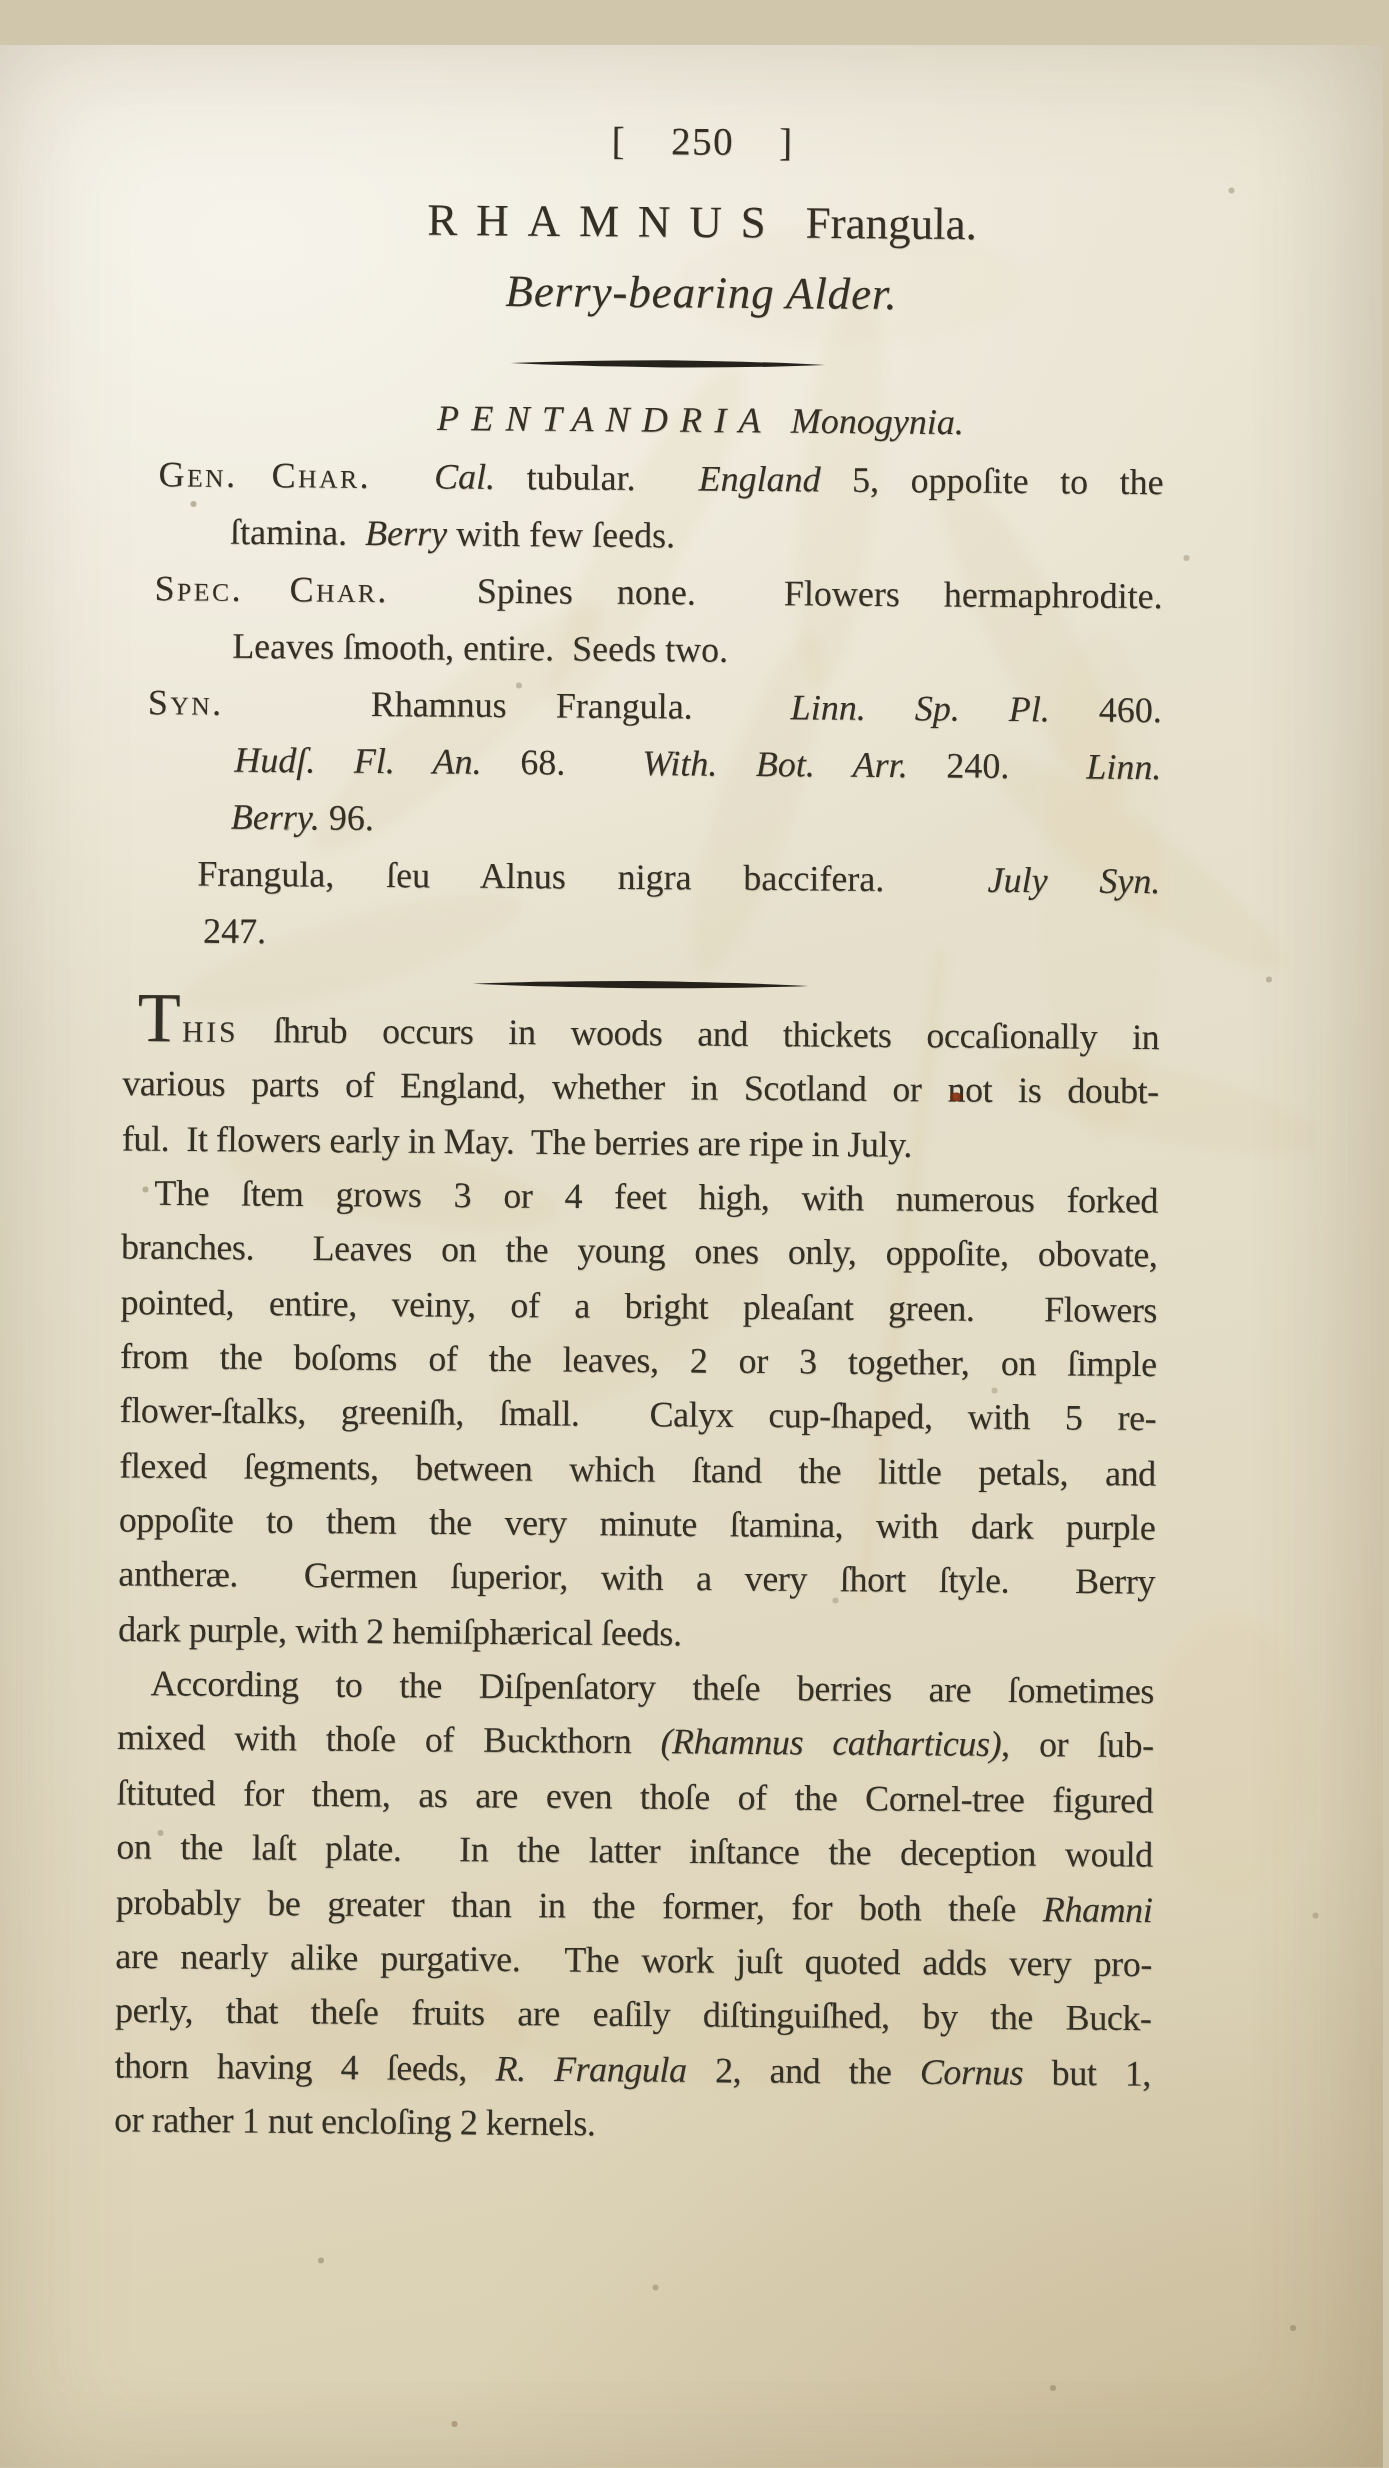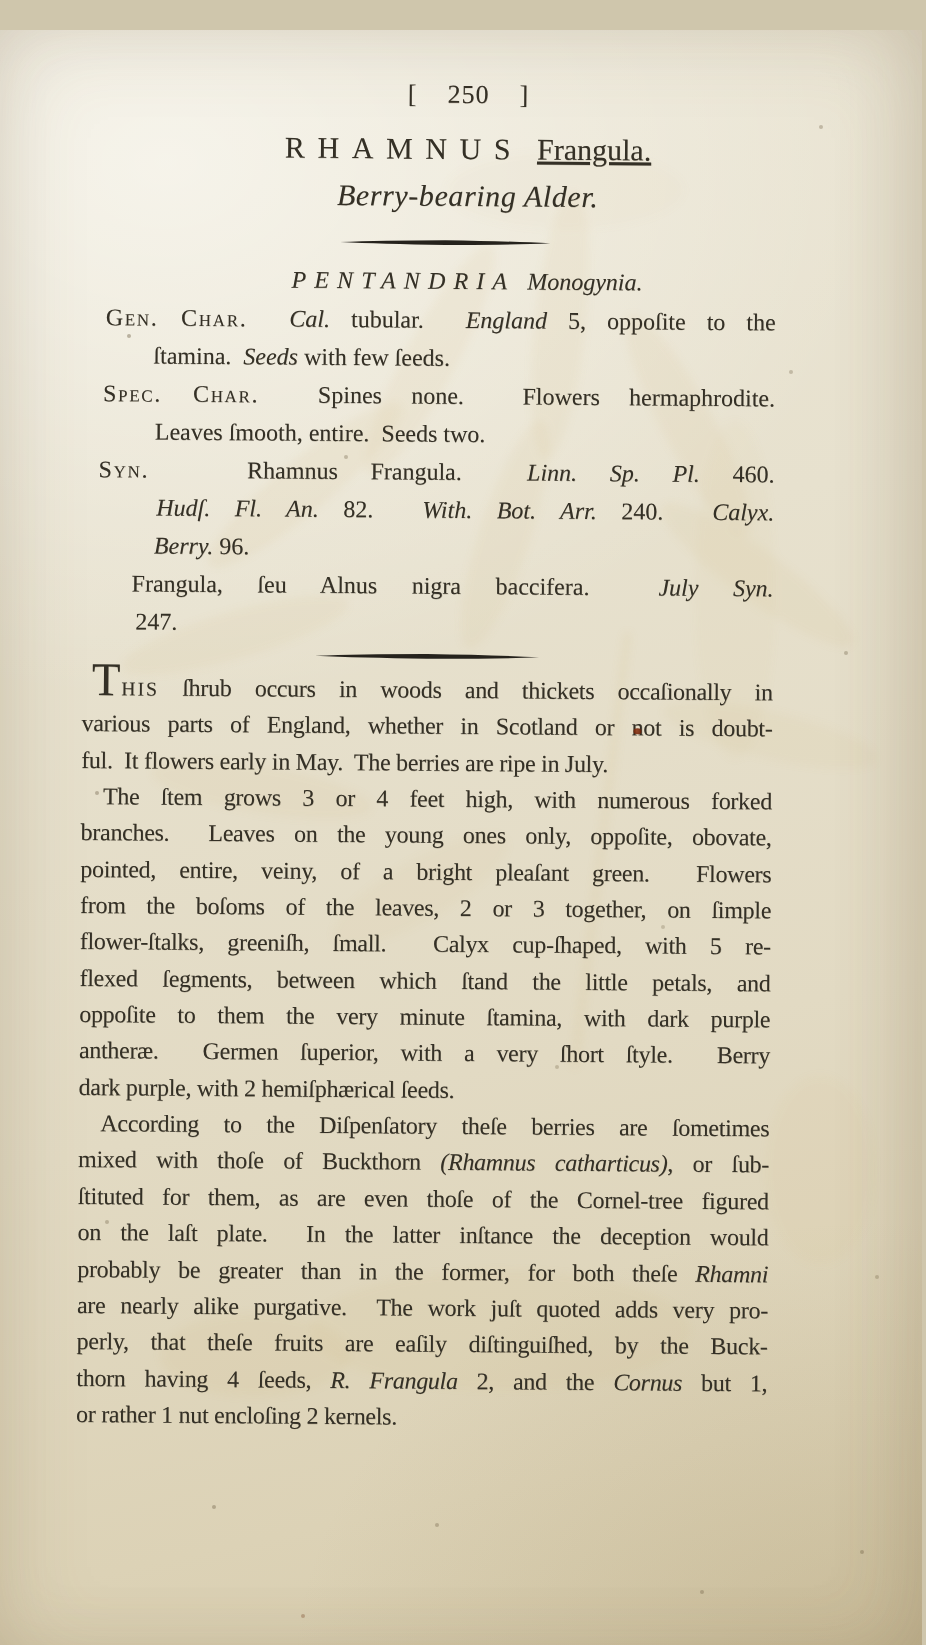--- a/index.html
+++ b/index.html
@@ -15,21 +15,21 @@
     margin-top:30px;
   }
   .tilt{position:absolute;inset:0;transform:rotate(0.45deg);transform-origin:463px 760px;}
   .softink{text-shadow:0.3px 0.4px 0.6px rgba(70,58,40,0.35);}
 
   
   .pageno{position:absolute;top:50px;left:0;width:926px;text-align:center;font-size:26px;letter-spacing:1px;}
   .pageno .num{margin:0 30px;}
   .titleline{position:absolute;top:102px;left:0;width:926px;text-align:center;font-size:30px;}
   .genus{letter-spacing:0.42em;}
-  .species{margin-left:14px;text-decoration:underline;}
+  .species{margin-left:14px;}
   .subtitle{position:absolute;top:149px;left:0;width:926px;text-align:center;font-style:italic;font-size:30px;letter-spacing:0.02em;}
   .classline{position:absolute;top:238px;left:0;width:926px;text-align:center;font-style:italic;font-size:24px;}
   .class-name{letter-spacing:0.34em;}
   .class-order{margin-left:12px;}
 
   .rule{position:absolute;}
   .rule svg{display:block;}
 
   
   .fm{position:absolute;top:271px;left:96px;width:676px;font-size:24px;}
@@ -97,25 +97,25 @@
     <div class="rule" style="left:336px;top:208px;">
       <svg width="210" height="10" viewBox="0 0 210 10">
           <path d="M0 5 Q40 2.9 105 2.3 Q170 2.8 210 4.7 Q170 6.8 105 7.1 Q40 6.7 0 5 Z" fill="#25221c"></path>
         </svg>
     </div>
 
     <div class="classline softink"><span class="class-name">PENTANDRIA</span><span class="class-order">Monogynia.</span></div>
 
     <div class="fm softink" id="front-matter">
         <div class="tline just" style="padding-left: 6px;"><span class="s-sc">Gen. Char.</span><span>  </span><span class="s-i">Cal.</span><span> tubular.  </span><span class="s-i">England</span><span> 5, oppoſite to the</span></div>
-        <div class="tline" style="padding-left: 54px;"><span>ſtamina.  </span><span class="s-i">Seeds</span><span> with few ſeeds.</span></div>
+        <div class="tline" style="padding-left: 54px;"><span>ſtamina.  </span><span class="s-i">Berry</span><span> with few ſeeds.</span></div>
         <div class="tline just" style="padding-left: 4px;"><span class="s-sc">Spec. Char.</span><span>  Spines none.  Flowers hermaphrodite.</span></div>
         <div class="tline" style="padding-left: 56px;"><span>Leaves ſmooth, entire.  Seeds two.</span></div>
         <div class="tline just"><span class="s-sc">Syn.</span><span>   Rhamnus Frangula.  </span><span class="s-i">Linn. Sp. Pl.</span><span> 460.</span></div>
-        <div class="tline just" style="padding-left: 58px;"><span class="s-i">Hudſ. Fl. An.</span><span> 82.  </span><span class="s-i">With. Bot. Arr.</span><span> 240.  </span><span class="s-i">Calyx.</span></div>
+        <div class="tline just" style="padding-left: 58px;"><span class="s-i">Hudſ. Fl. An.</span><span> 68.  </span><span class="s-i">With. Bot. Arr.</span><span> 240.  </span><span class="s-i">Linn.</span></div>
         <div class="tline" style="padding-left: 56px;"><span class="s-i">Berry.</span><span> 96.</span></div>
         <div class="tline just" style="padding-left: 34px;"><span>Frangula, ſeu Alnus nigra baccifera.  </span><span class="s-i">July Syn.</span></div>
         <div class="tline" style="padding-left: 38px;"><span>247.</span></div>
       </div>
 
     <div class="rule" style="left:314px;top:622px;">
       <svg width="224" height="10" viewBox="0 0 224 10">
           <path d="M0 5 Q44 2.8 112 2.3 Q180 2.8 224 4.7 Q180 6.8 112 7.1 Q44 6.7 0 5 Z" fill="#25221c"></path>
         </svg>
     </div>

